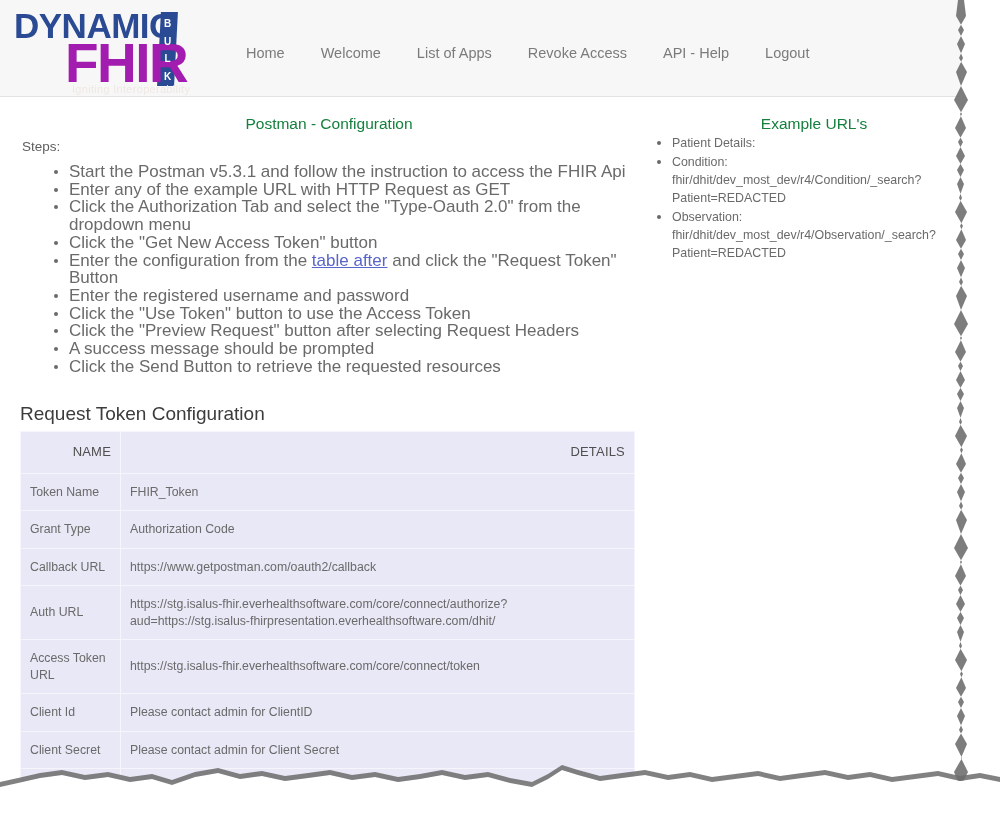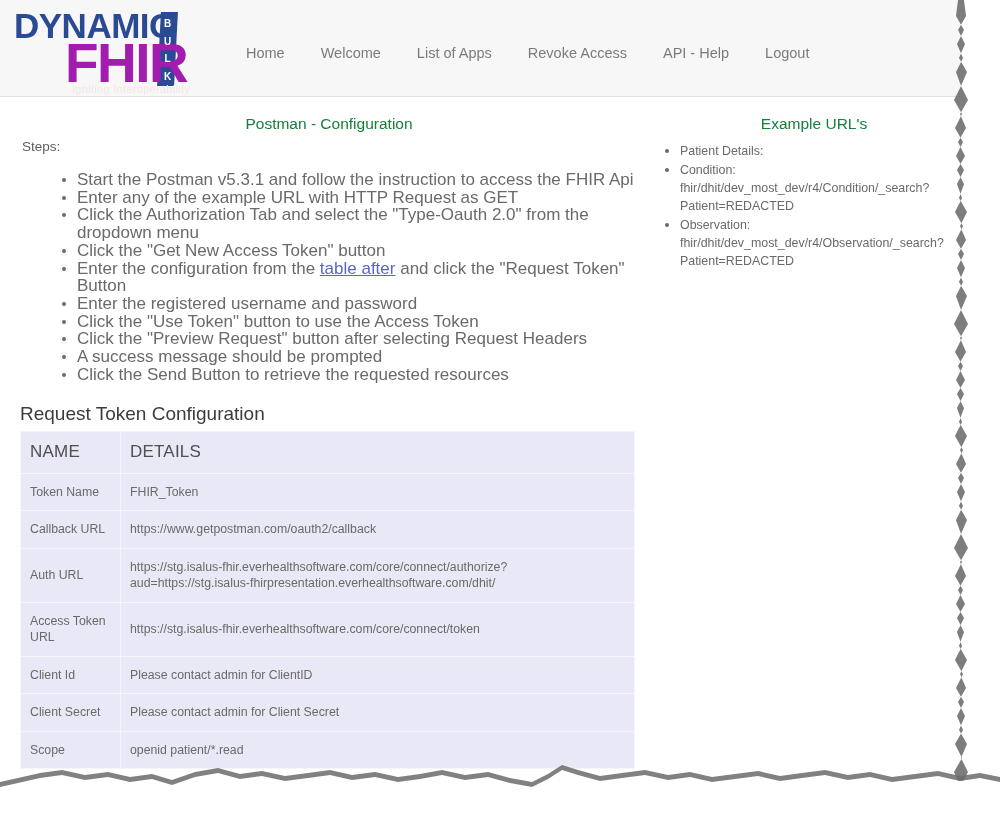--- a/index.html
+++ b/index.html
@@ -133,21 +133,21 @@
     width: 650px;
   }
   #steps-label {
     position: absolute;
     left: 22px; top: 42px;
     font-size: 13.5px;
     color: #5e5e5e;
   }
   ul.bullets {
     list-style: none;
-    margin: 8px;
+    margin: 0;
     padding: 0;
   }
   ul.bullets > li {
     position: relative;
     padding-left: 17px;
     font-size: 17px;
     color: #6a6a6a;
     line-height: 17.7px;
     margin-bottom: 0px;
   }
@@ -225,22 +225,22 @@
     border: 1px solid #f5f5fb;
     padding: 10px 9px;
     vertical-align: middle;
     color: #6a6a6a;
     font-size: 12.3px;
     font-weight: normal;
     line-height: 16.5px;
     word-wrap: break-word;
   }
   #config-table th {
-    text-align: left;
-    font-size: 17px;
+    text-align: right;
+    font-size: 13px;
     color: #4f4f4f;
     padding: 12px 9px;
     letter-spacing: 0.2px;
   }
   #config-table col.c-name { width: 100px; }
 
   
   #torn-right, #torn-bottom {
     position: absolute;
     pointer-events: none;
@@ -323,20 +323,24 @@
         <thead>
           <tr>
             <th>NAME</th>
             <th>DETAILS</th>
           </tr>
         </thead>
         <tbody>
           <tr>
             <td>Token Name</td>
             <td>FHIR_Token</td>
+          </tr>
+          <tr>
+            <td>Grant Type</td>
+            <td>Authorization Code</td>
           </tr>
           <tr>
             <td>Callback URL</td>
             <td>https://www.getpostman.com/oauth2/callback</td>
           </tr>
           <tr>
             <td>Auth URL</td>
             <td>https://stg.isalus-fhir.everhealthsoftware.com/core/connect/authorize?aud=https://stg.isalus-fhirpresentation.everhealthsoftware.com/dhit/</td>
           </tr>
           <tr>

